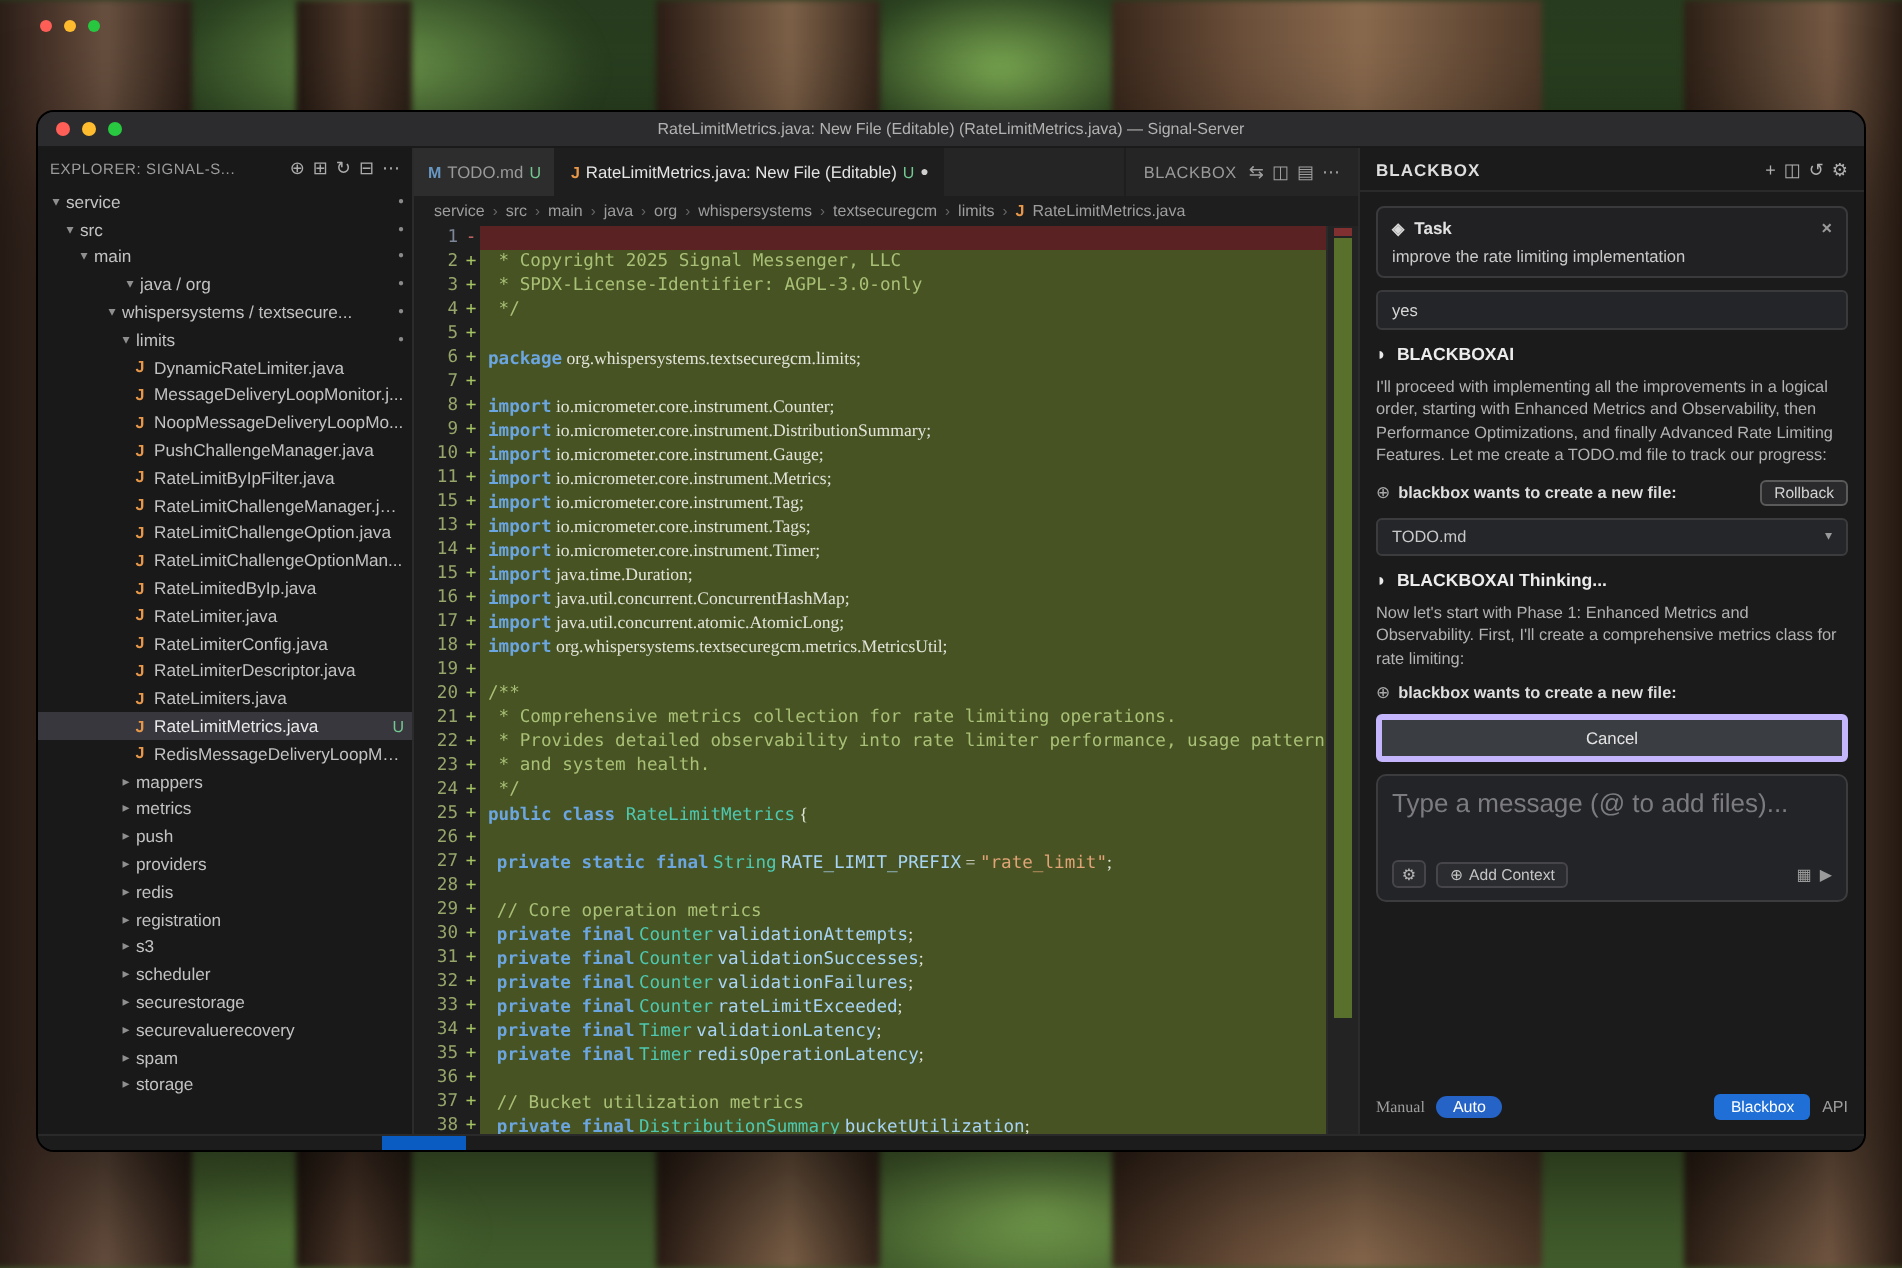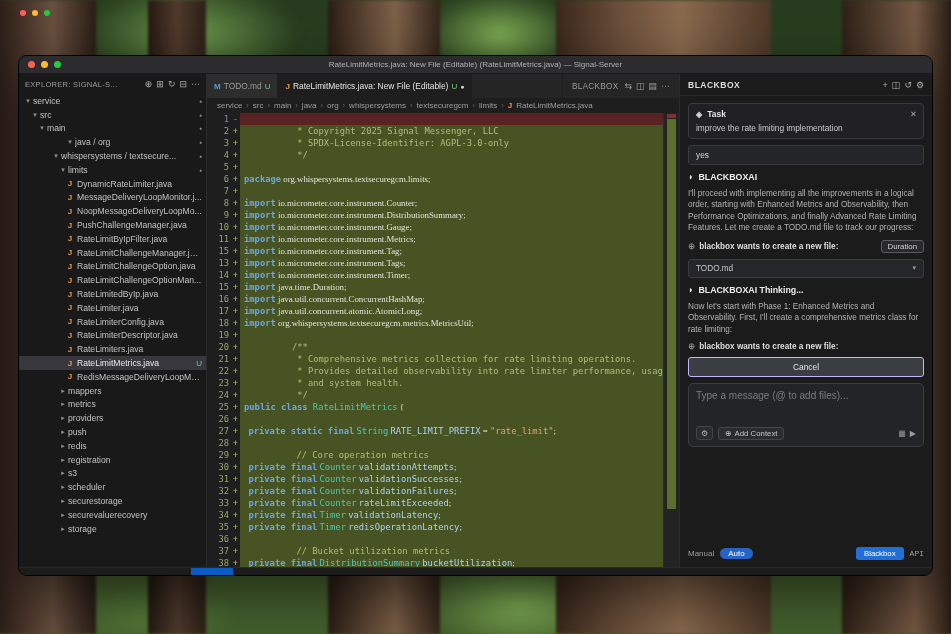--- a/index.html
+++ b/index.html
@@ -81,21 +81,21 @@
   .ln { width:24px; flex:none; text-align:right; color:#7d8799; padding-right:2px; }
   .sign { width:9px; flex:none; text-align:center; color:#555; }
   .lcontent { flex:1; min-width:0; padding-left:4px; white-space:pre; overflow:hidden; }
   .added .ln { color:#96a66b; }
   .added .sign { color:#a5c562; }
   .added .lcontent { background:#475322; }
   .removed .sign { color:#d06a6a; }
   .removed .lcontent { background:#5a2222; }
   .tok-kw { color:#6ca6e0; font-weight:bold; }
   .tok-ty { color:#4ec9b0; }
-  .tok-cm { color:#a9c077;margin-left:48px; }
+  .tok-cm { color:#a9c077; }
   .tok-st { color:#e0a477; }
   .tok-id { color:#a8d4f5; }
   .tok-pl { color:#e2e4da;font-family:Liberation Serif, serif; }
   .minimap { position:absolute; top:0; right:0; bottom:0; width:16px; background:#232323; border-left:1px solid #2a2a2a; cursor:pointer; }
   .mm-del { position:absolute; left:3px; right:3px; top:1px; height:4px; background:#803030; }
   .mm-add { position:absolute; left:3px; right:3px; top:6px; height:86%; background:#59702c; }
 
   
   .bbpanel { width:253px; flex:none; border-left:1px solid #2b2b2b; background:#1b1b1c;
     display:flex; flex-direction:column; color:#c3c3c3; }
@@ -114,38 +114,38 @@
   .ai-head { display:flex; align-items:center; gap:5px; font-size:8.8px; font-weight:bold; color:#ececec; margin-top:1px; }
   .ai-logo { font-size:9px; color:#eaeaea; }
   .ai-msg { font-size:8.2px; line-height:1.4; color:#b2b2b2; }
   .wants-row { display:flex; align-items:center; gap:4px; font-size:8.2px; font-weight:bold; color:#dedede; }
   .file-icon { color:#a8a8a8; font-weight:normal; font-size:8.5px; }
   .rollback-btn { margin-left:auto; border:1px solid #5a5a5a; border-radius:3px; padding:1px 6px;
     font-size:7.8px; font-weight:normal; color:#d2d2d2; background:#2a2a2c; cursor:pointer; }
   .file-select { border:1px solid #3c3c3e; background:#252629; border-radius:3px; padding:4px 7px;
     display:flex; align-items:center; font-size:8.2px; color:#c9c9c9; cursor:pointer; }
   .select-chevron { margin-left:auto; color:#9a9a9a; font-size:7px; }
-  .cancel-btn { border:1px solid #c4b5fd; background:#3a3d41; border-radius:3px; text-align:center;
+  .cancel-btn { border:3px solid #c4b5fd; background:#3a3d41; border-radius:3px; text-align:center;
     padding:4px 0; font-size:8.4px; color:#e4e4e4; cursor:pointer; }
   .composer { border:1px solid #3c3c3e; background:#232427; border-radius:5px; padding:6px 7px;
     height:64px; flex:none; display:flex; flex-direction:column; cursor:text; }
-  .composer-ph { font-size:10px; color:#7c7c80; }
+  .composer-ph { font-size:13px; color:#7c7c80; }
   .composer-row { margin-top:auto; display:flex; align-items:center; gap:5px; }
   .comp-gear { width:17px; height:14px; border:1px solid #46464a; border-radius:3px; background:#2b2c2f;
     display:flex; align-items:center; justify-content:center; font-size:8px; color:#b5b5b5; cursor:pointer; }
   .ctx-chip { display:flex; align-items:center; gap:3px; border:1px solid #46464a; border-radius:3px;
     padding:1px 6px; font-size:7.8px; color:#c5c5c5; background:#2b2c2f; cursor:pointer; }
   .comp-icons { margin-left:auto; }
   .comp-icons .icon { font-size:8px; color:#9a9a9a; cursor:pointer; }
   .bb-footer { flex:none; display:flex; align-items:center; gap:6px; padding:2px 8px 7px; font-size:8px; }
-  .mode-manual { color:#9e9e9e; cursor:pointer; }
+  .mode-manual { color:#9e9e9e; cursor:pointer;font-family:Liberation Serif, serif; }
   .mode-auto { background:#2563c7; color:#fff; border-radius:8px; padding:1px 8px; cursor:pointer; }
   .footer-right { margin-left:auto; display:flex; align-items:center; gap:6px; }
   .blackbox-pill { background:#1f6fd6; color:#fff; border-radius:3px; padding:2px 8px; font-size:7.8px; cursor:pointer; }
-  .api-label { color:#9e9e9e; cursor:pointer;font-family:Liberation Mono, monospace; }
+  .api-label { color:#9e9e9e; cursor:pointer; }
 
   .statusbar { height:8px; flex:none; background:#1c1c1d; border-top:1px solid #2a2a2a; position:relative; }
   .status-blue { position:absolute; left:172px; top:0; bottom:0; width:42px; background:#0a5cc2; }
 </style>
 </head>
 <body>
 
 <div class="bg">
   <div class="foliage f1"></div>
   <div class="foliage f2"></div>
@@ -196,21 +196,21 @@
           <div class="tree-row" style="padding-left: 11px;">
             <span class="twisty">▾</span>
             <span class="tree-label">src</span>
             <span class="tree-dot">●</span>
           </div>
           <div class="tree-row" style="padding-left: 18px;">
             <span class="twisty">▾</span>
             <span class="tree-label">main</span>
             <span class="tree-dot">●</span>
           </div>
-          <div class="tree-row" style="padding-left: 20px; margin-left: 26px;">
+          <div class="tree-row" style="padding-left: 41px;">
             <span class="twisty">▾</span>
             <span class="tree-label">java / org</span>
             <span class="tree-dot">●</span>
           </div>
           <div class="tree-row" style="padding-left: 32px;">
             <span class="twisty">▾</span>
             <span class="tree-label">whispersystems / textsecure...</span>
             <span class="tree-dot">●</span>
           </div>
           <div class="tree-row" style="padding-left: 39px;">
@@ -282,28 +282,28 @@
           <div class="tree-row" style="padding-left: 39px;">
             <span class="twisty">▸</span>
             <span class="tree-label">mappers</span>
           </div>
           <div class="tree-row" style="padding-left: 39px;">
             <span class="twisty">▸</span>
             <span class="tree-label">metrics</span>
           </div>
           <div class="tree-row" style="padding-left: 39px;">
             <span class="twisty">▸</span>
+            <span class="tree-label">push</span>
+          </div>
+          <div class="tree-row" style="padding-left: 39px;">
+            <span class="twisty">▸</span>
             <span class="tree-label">providers</span>
           </div>
           <div class="tree-row" style="padding-left: 39px;">
             <span class="twisty">▸</span>
-            <span class="tree-label">push</span>
-          </div>
-          <div class="tree-row" style="padding-left: 39px;">
-            <span class="twisty">▸</span>
             <span class="tree-label">redis</span>
           </div>
           <div class="tree-row" style="padding-left: 39px;">
             <span class="twisty">▸</span>
             <span class="tree-label">registration</span>
           </div>
           <div class="tree-row" style="padding-left: 39px;">
             <span class="twisty">▸</span>
             <span class="tree-label">s3</span>
           </div>
@@ -311,20 +311,24 @@
             <span class="twisty">▸</span>
             <span class="tree-label">scheduler</span>
           </div>
           <div class="tree-row" style="padding-left: 39px;">
             <span class="twisty">▸</span>
             <span class="tree-label">securestorage</span>
           </div>
           <div class="tree-row" style="padding-left: 39px;">
             <span class="twisty">▸</span>
             <span class="tree-label">securevaluerecovery</span>
+          </div>
+          <div class="tree-row" style="padding-left: 39px;">
+            <span class="twisty">▸</span>
+            <span class="tree-label">spam</span>
           </div>
           <div class="tree-row" style="padding-left: 39px;">
             <span class="twisty">▸</span>
             <span class="tree-label">storage</span>
           </div>
         </div>
     </div>
 
     <div class="editor">
       <div class="tabbar">
@@ -598,21 +602,21 @@
         <div class="ai-head">
           <span class="ai-logo">◗</span>
           <span>BLACKBOXAI</span>
         </div>
 
         <div class="ai-msg">I'll proceed with implementing all the improvements in a logical order, starting with Enhanced Metrics and Observability, then Performance Optimizations, and finally Advanced Rate Limiting Features. Let me create a TODO.md file to track our progress:</div>
 
         <div class="wants-row">
           <span class="file-icon">⊕</span>
           <span>blackbox wants to create a new file:</span>
-          <span class="rollback-btn">Duration</span>
+          <span class="rollback-btn">Rollback</span>
         </div>
 
         <div class="file-select">
           <span>TODO.md</span>
           <span class="select-chevron">▾</span>
         </div>
 
         <div class="ai-head">
           <span class="ai-logo">◗</span>
           <span>BLACKBOXAI Thinking...</span>

